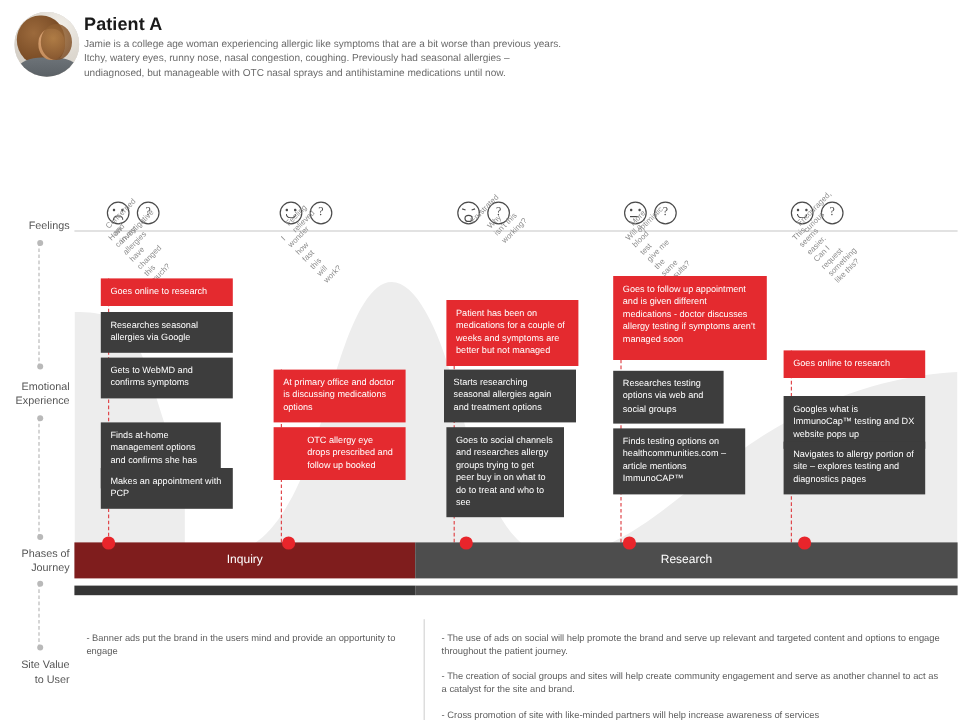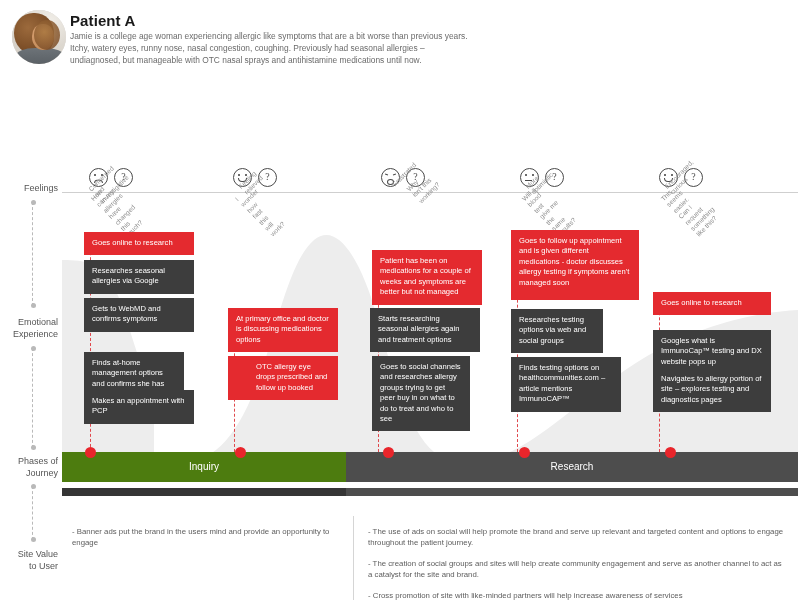--- a/index.html
+++ b/index.html
@@ -101,21 +101,21 @@
   .card{
     position:absolute;border-radius:0;padding:6px 8px 7px 8px;box-sizing:border-box;
     font-size:7.6px;line-height:10.4px;color:#ffffff;
   }
   .card.dark{background:#3d3d3d;}
   .card.red{background:#e42a2f;}
 
   
   .phasebar{position:absolute;left:62px;top:452px;width:736px;height:30px;}
   .phase{position:absolute;top:0;height:30px;color:#fff;font-size:10px;line-height:30px;text-align:center;}
-  .phase.a{background:#4d7c0f;}
+  .phase.a{background:#7f1d1d;}
   .phase.b{background:#4d4d4d;}
   .underbar{position:absolute;left:62px;top:488px;width:736px;height:8px;}
   .underbar .ua{position:absolute;left:0;top:0;height:8px;background:#353535;}
   .underbar .ub{position:absolute;top:0;height:8px;background:#4d4d4d;}
   .dot{
     position:absolute;width:11px;height:11px;border-radius:50%;background:#e8252b;top:447px;
     margin-left:-5.5px;
   }
 
   

